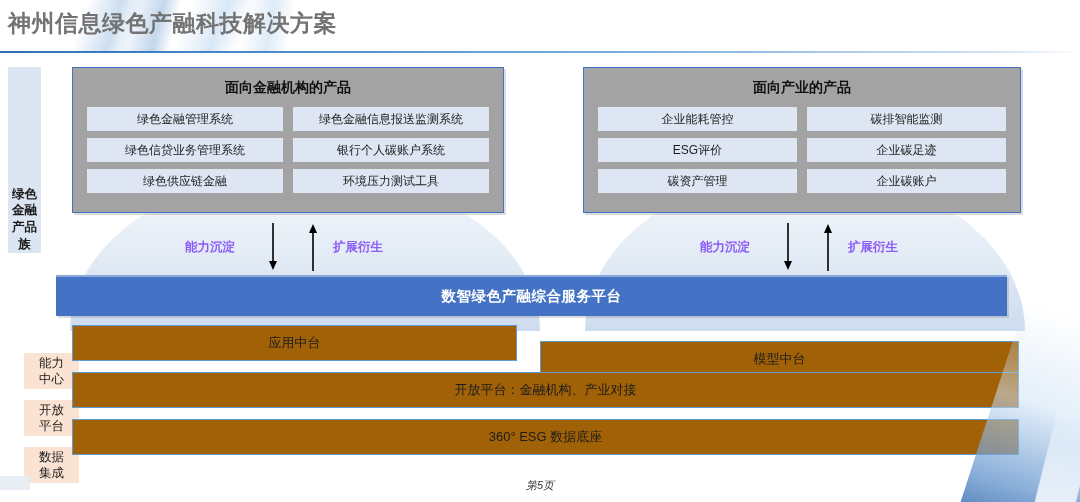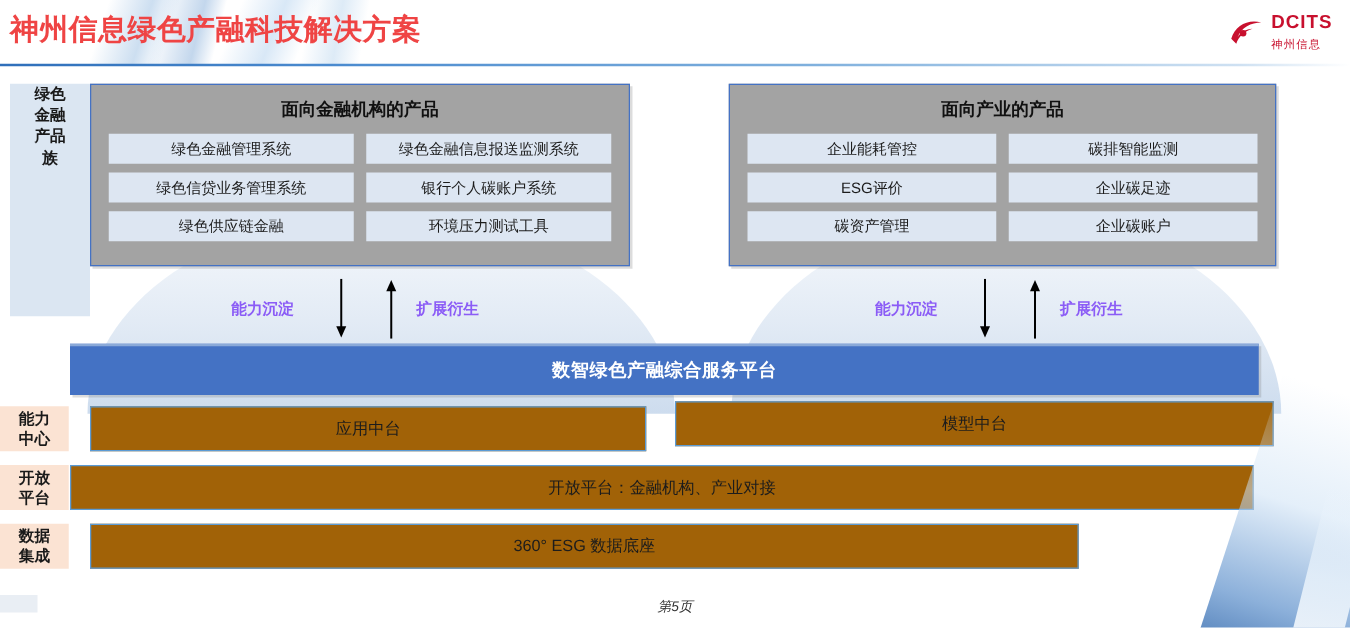--- a/index.html
+++ b/index.html
@@ -34,21 +34,21 @@
       linear-gradient(104deg, rgba(255,255,255,0) 30%, rgba(122,166,214,.45) 38%, rgba(255,255,255,0) 42%),
       linear-gradient(112deg, rgba(255,255,255,0) 44%, rgba(200,222,243,.7) 52%, rgba(255,255,255,0) 58%),
       linear-gradient(100deg, rgba(255,255,255,0) 58%, rgba(180,210,236,.45) 64%, rgba(255,255,255,0) 69%);
   }
   .header-title {
     position: absolute;
     left: 8px; top: 8px;
     font-size: 23px;
     font-weight: bold;
     letter-spacing: .5px;
-    color: #ef4444;
+    color: #737373;
     white-space: nowrap;
   }
   .header-rule {
     position: absolute;
     left: 0; top: 51px;
     width: 1080px; height: 3px;
     background: linear-gradient(90deg, #2f6fba 0%, #4b8bcf 25%, #7fb0dd 60%, #cfe1f2 92%, #ffffff 100%);
   }
 
   
@@ -94,36 +94,37 @@
     background: #e9eef4;
   }
 
   
   .canvas { position: absolute; left: 0; top: 53px; width: 1080px; height: 449px; }
 
   
   .rail-green {
     position: absolute;
     left: 8px; top: 14px;
-    width: 64px; height: 186px;
+    width: 33px; height: 186px;
     background: #dbe6f2;
-    display: flex; align-items: flex-start; justify-content: center;
+    display: flex; align-items: flex-end; justify-content: center;
     text-align: center;
     font-size: 12.5px; font-weight: bold; line-height: 1.35;
     color: #1a1a1a;
   }
   .rail-orange {
     position: absolute;
-    left: 0;
+    left: 24px;
     width: 55px; height: 36px;
     background: #fbe3d3;
     display: flex; align-items: center; justify-content: center;
     text-align: center;
-    font-size: 12.5px; font-weight: bold; line-height: 1.3;
+    font-size: 12.5px; font-weight: normal; line-height: 1.3;
     color: #1a1a1a;
+    margin-top: 28px;
   }
   .rail-ability { top: 272px; }
   .rail-open    { top: 319px; }
   .rail-data    { top: 366px; }
 
   
   .arc {
     position: absolute;
     height: 160px;
     border-radius: 50% 50% 0 0 / 100% 100% 0 0;
@@ -200,55 +201,43 @@
     position: absolute;
     border: 1.3px solid #5b9bd5;
     background: #a16207;
     display: flex; align-items: center; justify-content: center;
     font-size: 13px;
     color: #1c1c1c;
     height: 36px;
     box-sizing: border-box;
   }
   .box-app   { left: 72px;  top: 272px; width: 445px; }
-  .box-model { left: 540px; top: 268px; width: 479px; }
-  .box-open  { left: 56px;  top: 319px; width: 947px; }
-  .box-data  { left: 72px;  top: 366px; width: 791px; }
+  .box-model { left: 540px; top: 288px; width: 479px; }
+  .box-open  { left: 72px;  top: 319px; width: 947px; }
+  .box-data  { left: 72px;  top: 366px; width: 947px; }
 
   
   .footer {
     position: absolute;
     left: 0; top: 425px;
     width: 1080px;
     text-align: center;
     font-size: 11px;
     font-style: italic;
     font-weight: normal;
     color: #333333;
   }
 </style>
 </head>
 <body>
 
 <div class="header">
   <div class="header-streaks"></div>
   <div class="header-title">神州信息绿色产融科技解决方案</div>
 
-  <div class="logo">
-    <span class="logo-mark">
-      <svg class="arrow-svg" width="30" height="24" viewBox="0 0 30 24" aria-hidden="true">
-        <path d="M3 17 C6 6, 17 1, 27 4 C19 4, 11 8, 8 16 C10 12, 15 9, 20 9 C14 11, 9 15, 7 21 Z" fill="#C8102E"></path>
-        <circle cx="12.5" cy="12.5" r="2.6" fill="#C8102E"></circle>
-      </svg>
-    </span>
-    <span class="logo-text">
-      <span class="logo-en">DCITS</span><br>
-      <span class="logo-cn">神州信息</span>
-    </span>
-  </div>
 
   <div class="header-rule"></div>
 </div>
 
 <div class="canvas">
 
   <div class="arc arc-left"></div>
   <div class="arc arc-right"></div>
 
   <div class="rail-green">

